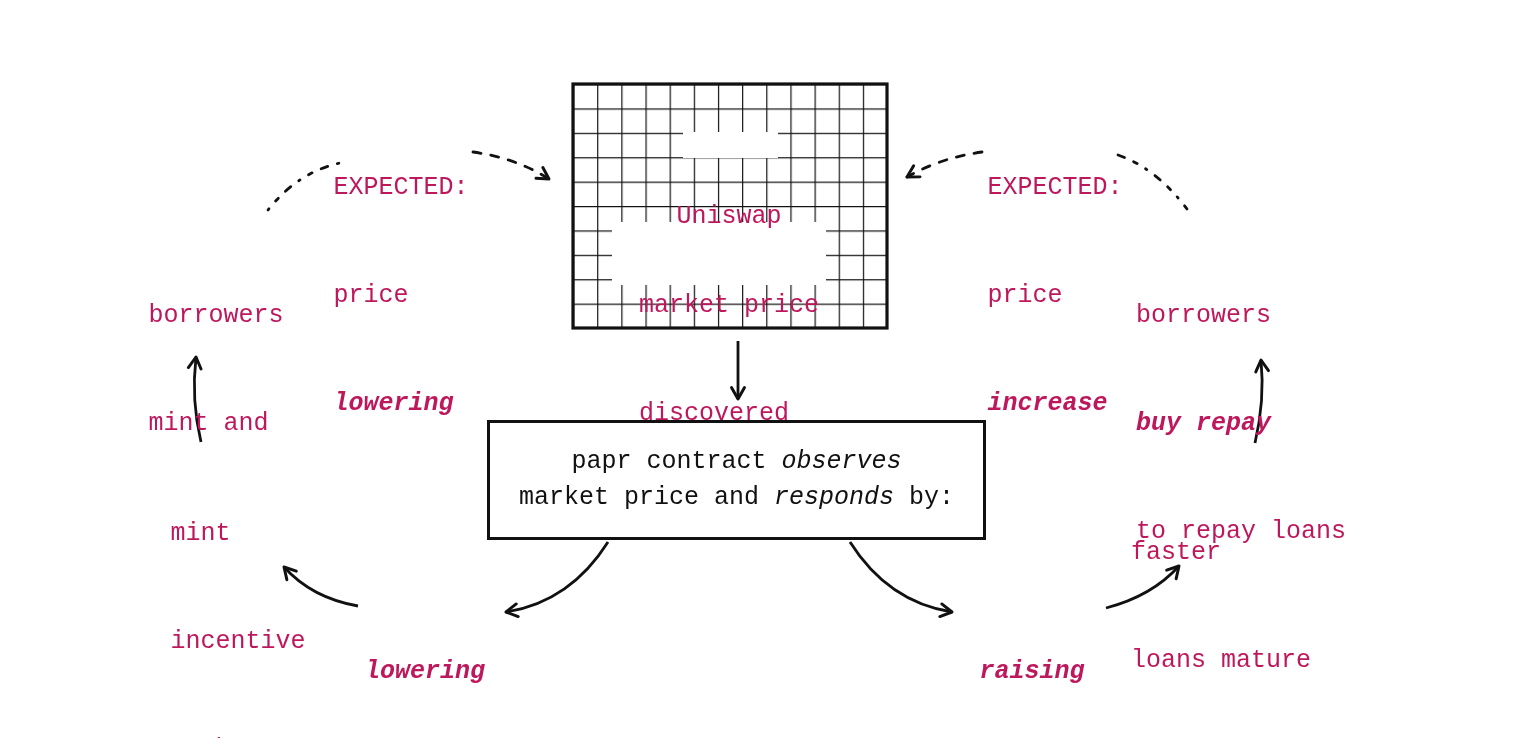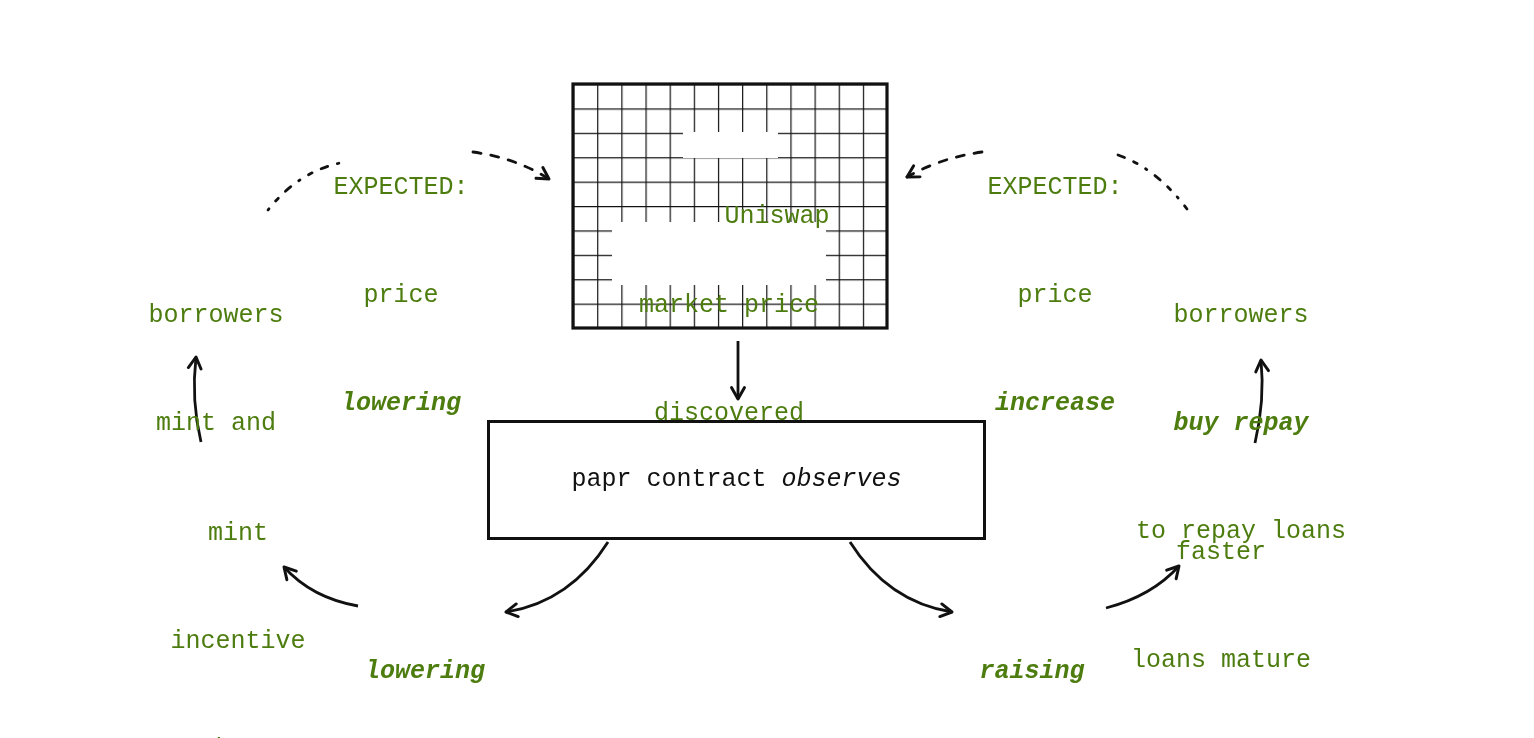--- a/index.html
+++ b/index.html
@@ -9,25 +9,25 @@
     height: 738px;
     background: #ffffff;
     overflow: hidden;
     font-family: "Liberation Mono", "DejaVu Sans Mono", monospace;
     color: #111111;
   }
   .art { position: absolute; left: 0; top: 0; }
   .t {
     position: absolute;
     transform: translateX(-50%);
-    text-align: center;
+    text-align: left;
     font-size: 25px;
     line-height: 36px;
     white-space: pre;
-    color: #4d7c0f;
+    color: #be185d;
   }
   .em { font-weight: bold; font-style: italic; }
   .it { font-style: italic; }
   .contract-box {
     position: absolute;
     left: 487px;
     top: 420px;
     width: 499px;
     height: 120px;
     border: 3px solid #111111;
@@ -84,21 +84,21 @@
     <path d="M 1106 608 Q 1152 596 1179 566" fill="none" stroke="#111111" stroke-width="2.8" marker-end="url(#ah)"></path>
     <path d="M 201 442 Q 191 400 196 357" fill="none" stroke="#111111" stroke-width="2.8" marker-end="url(#ah)"></path>
     <path d="M 1255 443 Q 1265 400 1261 360" fill="none" stroke="#111111" stroke-width="2.8" marker-end="url(#ah)"></path>
 
     <path d="M 268 210 Q 298 172 340 163" fill="none" stroke="#111111" stroke-width="2.8" stroke-linecap="round" stroke-dasharray="1.5 10 4 10 7 10"></path>
     <path d="M 473 152 Q 516 158 549 179" fill="none" stroke="#111111" stroke-width="2.8" stroke-linecap="round" stroke-dasharray="8 10" marker-end="url(#ah)"></path>
     <path d="M 982 152 Q 940 158 907 177" fill="none" stroke="#111111" stroke-width="2.8" stroke-linecap="round" stroke-dasharray="8 10" marker-end="url(#ah)"></path>
     <path d="M 1118 155 Q 1156 168 1187 209" fill="none" stroke="#111111" stroke-width="2.8" stroke-linecap="round" stroke-dasharray="7 10 4 10 1.5 10"></path>
   </svg>
 
-  <div class="t" style="left:729px; top:127px;margin-left:48px;">
+  <div class="t" style="left:729px; top:127px;">
     <div>Uniswap</div>
   </div>
   <div class="t" style="left:729px; top:216px;">
     <div>market price</div>
     <div>discovered</div>
   </div>
 
   <div class="t" style="left:401px; top:98px;">
     <div>EXPECTED:</div>
     <div>price</div>
@@ -117,20 +117,21 @@
   </div>
 
   <div class="t" style="left:1241px; top:226px;">
     <div>borrowers</div>
     <div class="em">buy repay</div>
     <div>to repay loans</div>
   </div>
 
   <div class="contract-box">
     <div><span>papr contract </span><span class="it">observes</span></div>
+    <div><span>market price and </span><span class="it">responds</span><span> by:</span></div>
   </div>
 
   <div class="t" style="left:238px; top:444px;">
     <div>mint</div>
     <div>incentive</div>
     <div>to borrow</div>
   </div>
 
   <div class="t" style="left:1221px; top:463px;">
     <div>faster</div>

